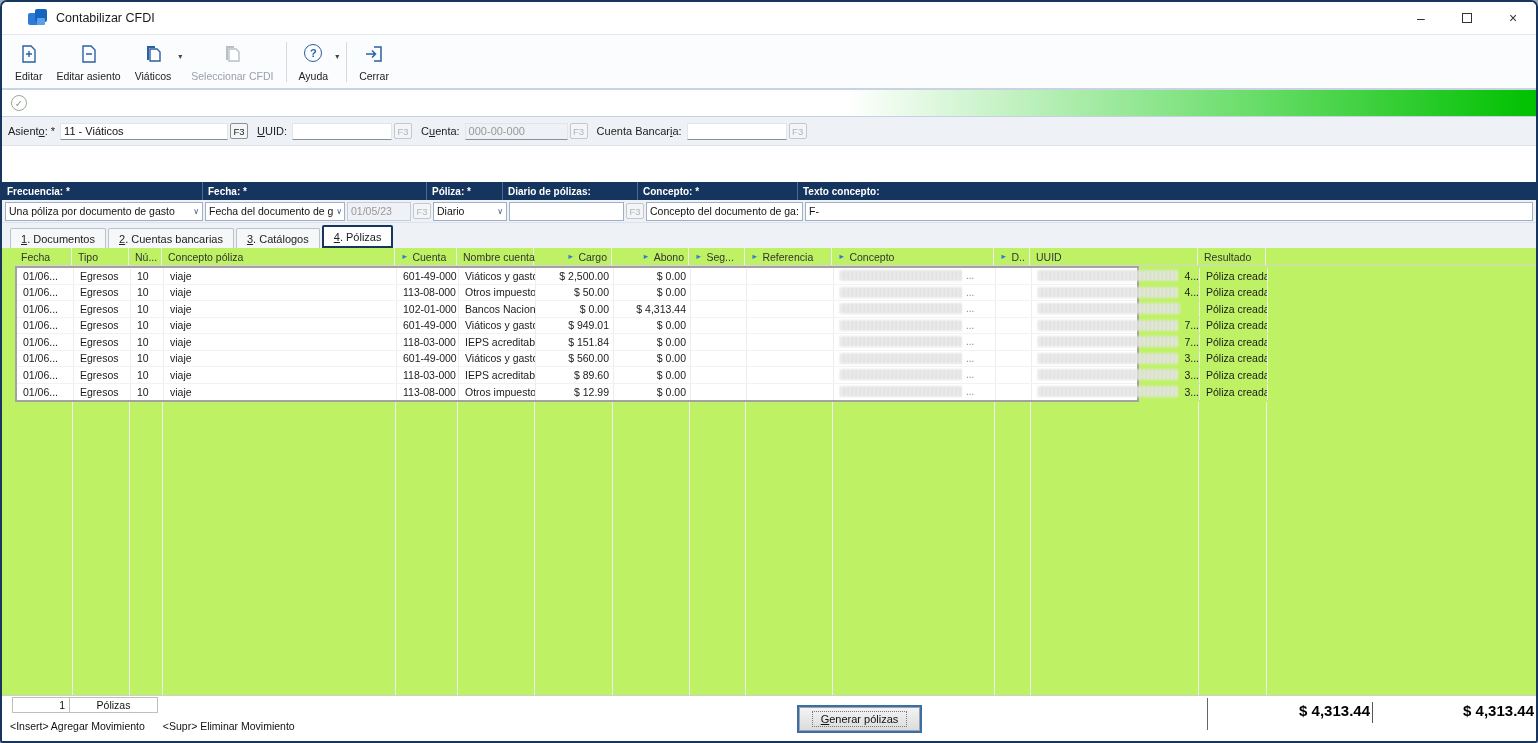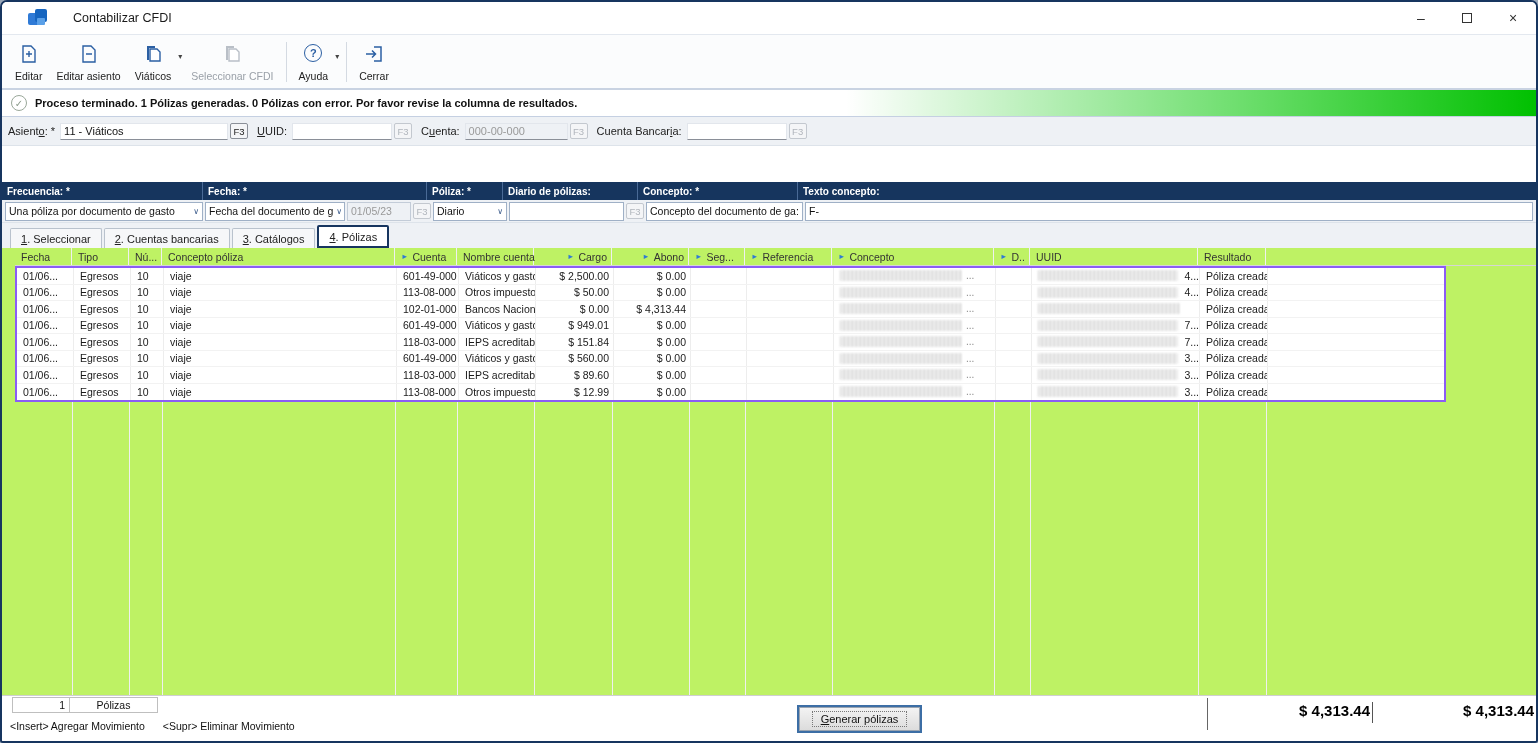--- a/index.html
+++ b/index.html
@@ -8,21 +8,21 @@
     position:relative; width:1538px; height:743px; background:#fff;
     border:2px solid #17355f; border-radius:7px 7px 3px 3px; overflow:hidden;
     display:flex; flex-direction:column;
   }
   
   .titlebar { height:32px; background:#fff; display:flex; align-items:center; flex:none; }
   .app-icon { margin-left:26px; width:19px; height:18px; position:relative; flex:none; }
   .app-icon .sq1 { position:absolute; left:0; top:4px; width:11px; height:12px; background:#2f7ad6; border-radius:2px; }
   .app-icon .sq2 { position:absolute; left:7px; top:0; width:12px; height:13px; background:#1565c0; border-radius:2px; }
   .app-icon .sq3 { position:absolute; left:9px; top:9px; width:8px; height:7px; background:#5aa0e8; border-radius:1px; }
-  .title-text { margin-left:26px; font-size:12.5px; color:#1a1a1a; }
+  .title-text { margin-left:9px; font-size:12.5px; color:#1a1a1a; }
   .win-controls { margin-left:auto; display:flex; align-items:center; height:100%; }
   .wc { width:46px; height:100%; display:flex; align-items:center; justify-content:center; color:#333; font-size:14px; cursor:default; }
   .wc .maxbox { width:10px; height:10px; border:1.4px solid #333; }
   
   .toolbar { height:56px; background:#fbfcfd; border-top:1px solid #e3e8ef; border-bottom:2px solid #c9d3e2; display:flex; align-items:stretch; padding:3px 4px 2px 6px; flex:none; }
   .tbtn { display:flex; flex-direction:column; align-items:center; justify-content:space-between; padding:6px 7px 4px 7px; font-size:10.5px; color:#222; }
   .tbtn svg { display:block; }
   .tbtn .lbl { margin-top:3px; white-space:nowrap; }
   .tbtn.disabled { color:#9aa0a8; }
   .tb-caret { align-self:center; font-size:8px; color:#444; margin:0 2px 12px 0; }
@@ -52,21 +52,21 @@
   
   .tabsrow { height:25px; background:#eef1f5; display:flex; align-items:flex-end; padding-left:8px; flex:none; }
   .tab { height:20px; background:#f6f7f9; border:1px solid #b9c2cd; border-bottom:none; border-radius:2px 2px 0 0; font-size:11px; color:#222; display:flex; align-items:center; padding:0 10px; margin-right:2px; }
   .tab.active { height:23px; background:#fff; border:2px solid #17355f; font-weight:normal; }
   
   .grid { flex:1; background:#bef264; position:relative; overflow:hidden; display:flex; flex-direction:column; padding-left:13px; }
   .ghead { display:flex; height:18px; border-bottom:1px solid #d5d5d5; flex:none; }
   .hcell { flex:none; display:flex; align-items:center; font-size:10.5px; color:#333; padding-left:6px; white-space:nowrap; overflow:visible; border-right:1px solid #f0f0f0; }
   .hcell.right { justify-content:flex-end; padding-right:4px; }
   .harrow { color:#2f7ad4; font-size:7.5px; margin-right:4px; }
-  .rowsbox { border:2px solid #8b5cf6; width:1431px; flex:none; background:#fff; }
+  .rowsbox { border:2px solid #a3a3a3; width:1124px; flex:none; background:#fff; }
   .trow { display:flex; height:16.5px; border-bottom:1px solid #f2f2f2; }
   .trow:last-child { border-bottom:none; }
   .tcell { flex:none; font-size:10.5px; color:#1a1a1a; padding-left:6px; white-space:nowrap; overflow:hidden; border-right:1px solid #ededed; display:flex; align-items:center; }
   .tcell.right { justify-content:flex-end; padding-right:4px; }
   .redact { display:inline-block; height:11px; border-radius:1px;
     background:repeating-linear-gradient(90deg,#c9c9c9 0 1px,#f1f1f1 1px 3px,#dedede 3px 4px);
     filter:blur(1.3px); opacity:.85; }
   .redact.rc { width:122px; } .redact.ru { width:142px; }
   .dots { color:#8a8a8a; font-size:10px; margin-left:4px; }
   .tail { margin-left:6px; }
@@ -166,21 +166,20 @@
             <path d="M2 10 h9 M8 6.5 l3.5 3.5 l-3.5 3.5" fill="none" stroke="#2b5fa3" stroke-width="1.5"></path>
           </svg>
       </span>
       <span class="lbl">Cerrar</span>
     </div>
   </div>
 
   <div class="statusbar">
     <div class="status-grad"></div>
     <span class="check-icon">✓</span>
-    <span class="status-text">Proceso terminado. 1 Pólizas generadas. 0 Pólizas con error. Por favor revise la columna de resultados.</span>
   </div>
 
   <div class="fieldrow">
     <span class="f-label" style="margin-left:6px"><span>Asient</span><span class="u">o</span><span>: *</span></span>
     <span class="f-input" style="width:168px;margin-left:5px">11 - Viáticos</span>
     <span class="f3">F3</span>
     <span class="f-label" style="margin-left:9px"><span class="u">U</span><span>UID:</span></span>
     <span class="f-input" style="width:100px;margin-left:5px"></span>
     <span class="f3 disabled">F3</span>
     <span class="f-label" style="margin-left:9px"><span>C</span><span class="u">u</span><span>enta:</span></span>
@@ -220,21 +219,21 @@
     <div class="dd" style="width:157px;margin-left:2px">
         <span>Concepto del documento de ga:</span>
         <span class="caret">∨</span>
       </div>
     <div class="ti" style="flex:1;margin:0 3px 0 2px">F-</div>
   </div>
 
   <div class="tabsrow">
     <div class="tab">
         <span class="u">1</span>
-        <span>. Seleccionar</span>
+        <span>. Documentos</span>
       </div>
     <div class="tab">
         <span class="u">2</span>
         <span>. Cuentas bancarias</span>
       </div>
     <div class="tab">
         <span class="u">3</span>
         <span>. Catálogos</span>
       </div>
     <div class="tab active">

